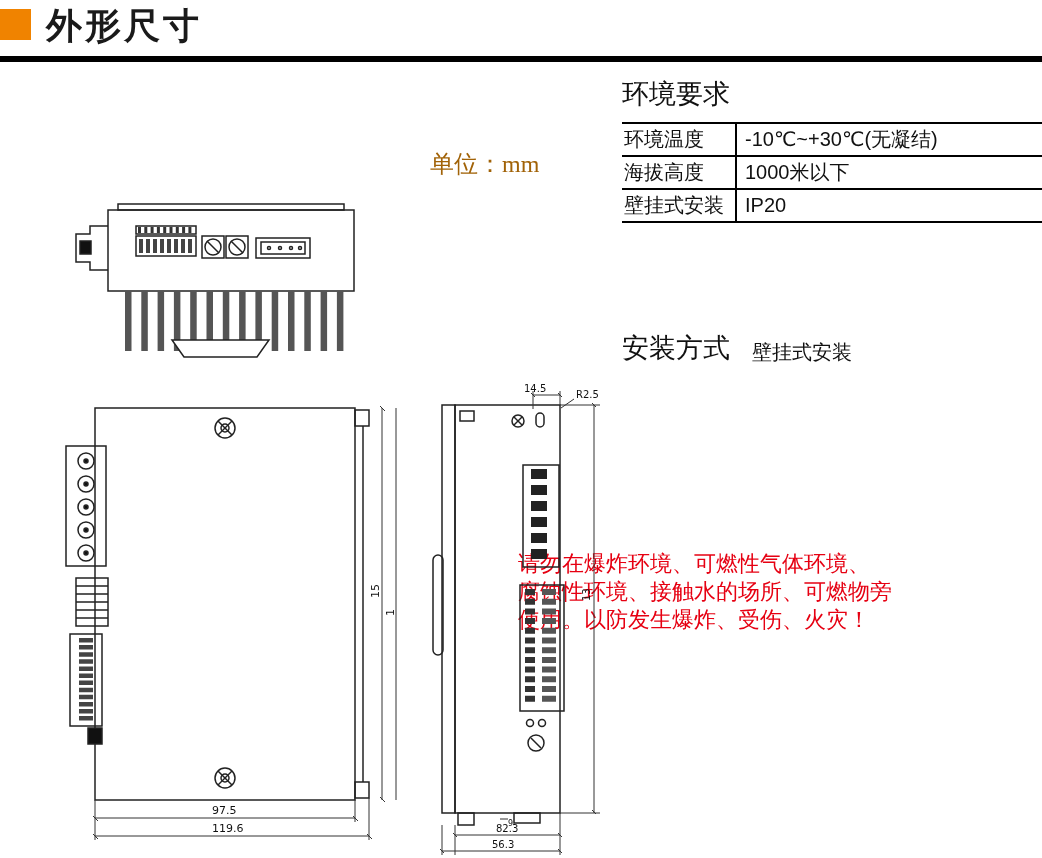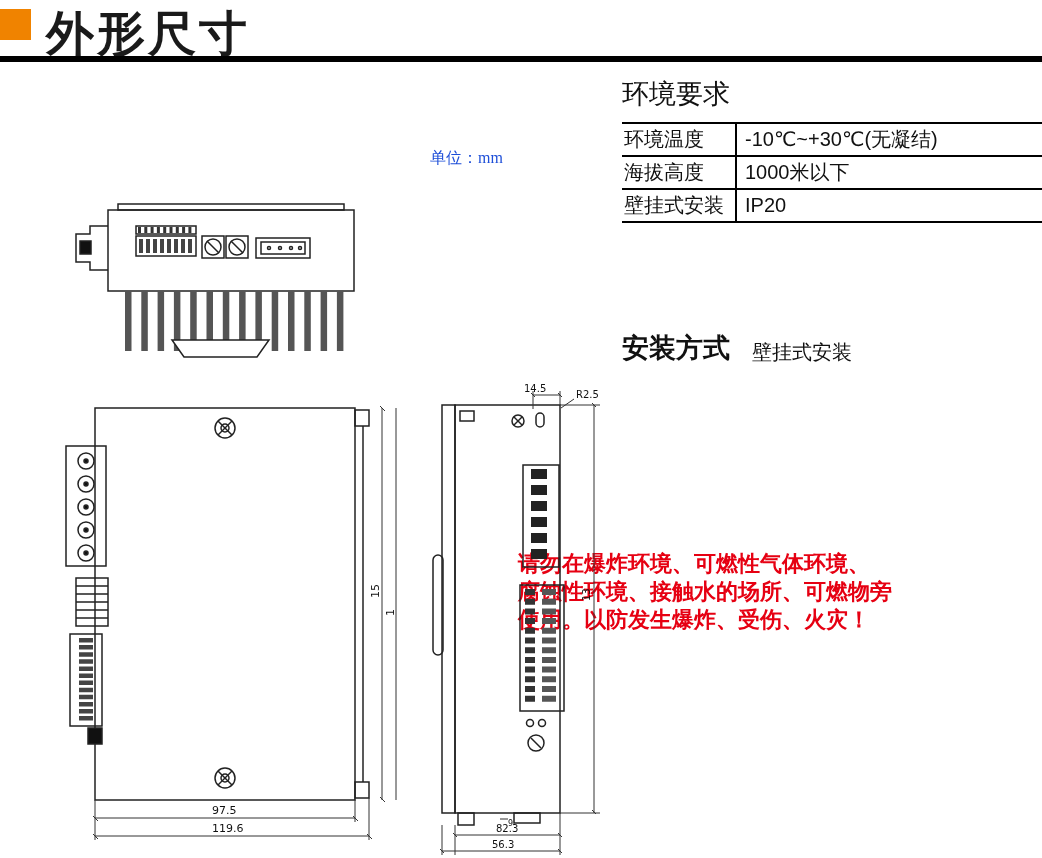--- a/index.html
+++ b/index.html
@@ -3,33 +3,33 @@
 <meta charset="utf-8">
 <style>
   * { margin:0; padding:0; box-sizing:border-box; }
   html,body { background:#ffffff; }
   .page {
     position:relative; width:1042px; height:858px; background:#fff;
     font-family:"Liberation Sans","DejaVu Sans",sans-serif; color:#111;
     overflow:hidden;
   }
   .accent-square { position:absolute; left:0; top:9px; width:31px; height:31px; background:#f08300; }
-  .page-title { position:absolute; left:46px; top:2px; font-size:48px; font-weight:600; letter-spacing:3px; color:#1a1a1a; }
+  .page-title { position:absolute; left:46px; top:2px; font-size:36px; font-weight:600; letter-spacing:3px; color:#1a1a1a; }
   .header-rule { position:absolute; left:0; top:56px; width:1042px; height:6px; background:#000; }
-  .unit-label { position:absolute; left:430px; top:148px; font-size:16px; font-family:"Liberation Serif","DejaVu Serif",serif; color:#1d4ed8; }
+  .unit-label { position:absolute; left:430px; top:148px; font-size:24px; font-family:"Liberation Serif","DejaVu Serif",serif; color:#a16207; }
 
   .env-heading { position:absolute; left:622px; top:76px; font-size:27px; font-weight:400; }
   .env-table { position:absolute; left:622px; top:122px; width:420px; border-collapse:collapse; font-size:20px; }
   .env-table td { border-top:2px solid #000; border-bottom:2px solid #000; height:19px; padding:2px 8px; white-space:nowrap; }
   .env-table td.label { width:114px; border-right:2px solid #000; padding-left:2px; }
 
-  .install-heading { position:absolute; left:622px; top:330px; font-size:27px; font-weight:700; }
+  .install-heading { position:absolute; left:622px; top:330px; font-size:27px; font-weight:400; }
   .install-value { position:absolute; left:752px; top:339px; font-size:20px; }
 
-  .warning { position:absolute; left:518px; top:550px; font-size:22px; font-weight:700; color:#e60012; line-height:28px; white-space:nowrap; }
+  .warning { position:absolute; left:518px; top:550px; font-size:22px; font-weight:400; color:#e60012; line-height:28px; white-space:nowrap; }
 
   .drawing { position:absolute; }
   .drawing text { font-family:"DejaVu Sans",sans-serif; }
 </style>
 </head>
 <body>
 
 <div class="page">
 
   <div class="accent-square"></div>

